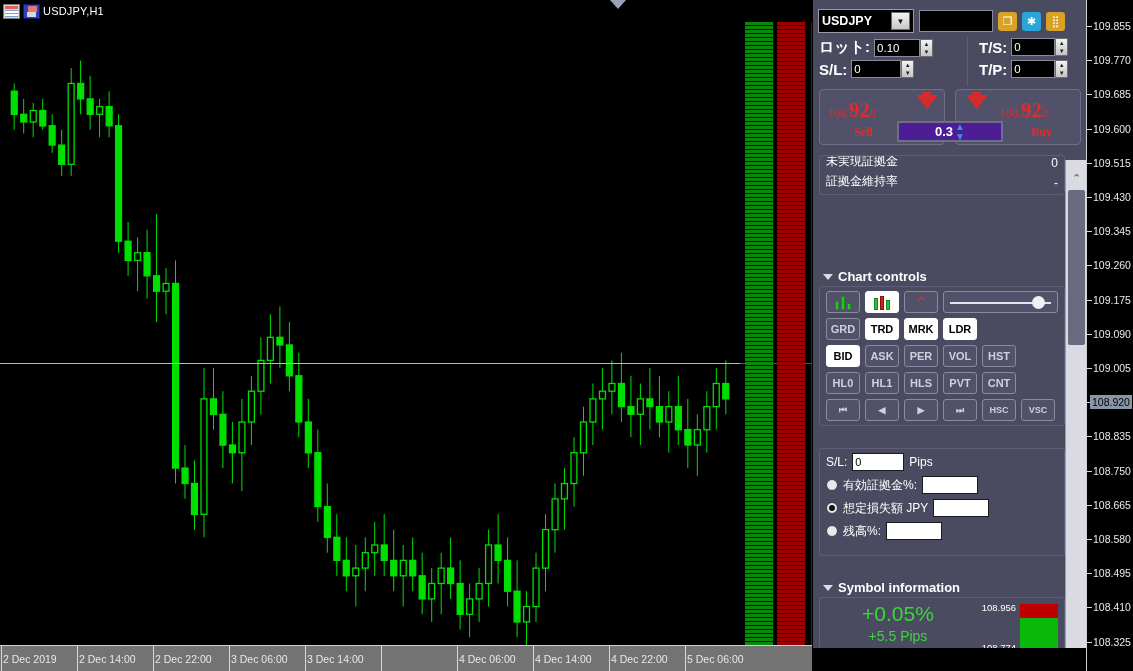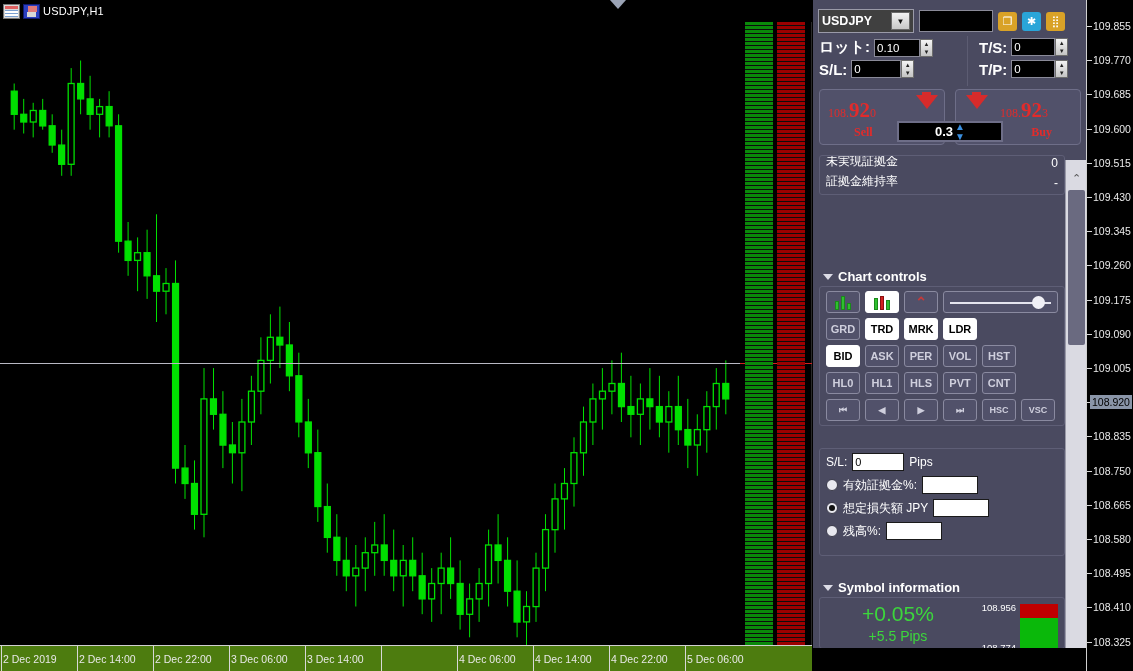--- a/index.html
+++ b/index.html
@@ -70,21 +70,21 @@
     background: repeating-linear-gradient(to bottom, #0a8a0a 0 3px, #0d0d0d 3px 4px), #00a000;
   }
   #col-red {
     position: absolute; left: 777px; top: 22px; width: 28px; height: 623px;
     background: repeating-linear-gradient(to bottom, #9c0000 0 3px, #0d0d0d 3px 4px), #b00000;
   }
 
   
   #time-axis {
     position: absolute; left: 0; top: 645px; width: 812px; height: 26px;
-    background: #4d7c0f; border-top: 1px solid #d0d0d0;
+    background: #737373; border-top: 1px solid #d0d0d0;
   }
   .time-tick {
     position: absolute; top: 0; width: 1px; height: 26px; background: #d8d8d8;
   }
   .time-label {
     position: absolute; top: 7px; color: #e8e8e8; font-size: 10.5px;
     white-space: nowrap; font-family: "Liberation Sans", sans-serif;
   }
 
   
@@ -110,21 +110,21 @@
     position: absolute; left: 813px; top: 0; width: 273px; height: 671px;
     background: #4a4a60; overflow: hidden;
   }
 
   
   #sym-row {
     position: absolute; left: 5px; top: 8px; width: 263px; height: 26px;
     display: flex; align-items: center; gap: 5px;
   }
   #symbol-select {
-    width: 96px; height: 24px; background: #404040; color: #fff;
+    width: 96px; height: 24px; background: #000000; color: #fff;
     border: 1px solid #9a9aa8; font-size: 12.5px; font-weight: bold;
     display: flex; align-items: center; padding: 0 3px; position: relative;
   }
   #symbol-select .lbl { flex: 1; }
   #symbol-select .cv {
     width: 19px; height: 18px; background: linear-gradient(#f2f2f2,#c8c8c8);
     border: 1px solid #6a6a6a; display: flex; align-items: center; justify-content: center;
     color: #111; font-size: 8px;
   }
   #sym-blank {
@@ -184,21 +184,21 @@
   }
   #sell-arrow { left: 96px; } #sell-stem { left: 102px; }
   #buy-arrow { left: 10px; } #buy-stem { left: 16px; }
   .deal-lbl {
     position: absolute; bottom: 4px; color: #e22b2b; font-size: 12px;
     font-weight: bold; font-family: "Liberation Serif", serif;
   }
   #sell-lbl { left: 34px; } #buy-lbl { right: 28px; }
   #spread-box {
     position: absolute; left: 78px; top: 32px; width: 106px; height: 21px;
-    background: #000000; border: 2px solid #6e6e88; border-radius: 0;
+    background: #4c1d95; border: 2px solid #6e6e88; border-radius: 0;
     display: flex; align-items: center; justify-content: center; gap: 2px;
   }
   #spread-val { color: #fff; font-size: 13px; font-weight: bold; }
   #spread-spin { color: #3a8fe0; font-size: 10px; line-height: 10px; }
 
   
   .sec-hdr {
     display: flex; align-items: center; gap: 5px;
     color: #fff; font-size: 13px; font-weight: bold; padding: 2px 0 2px 4px;
   }

